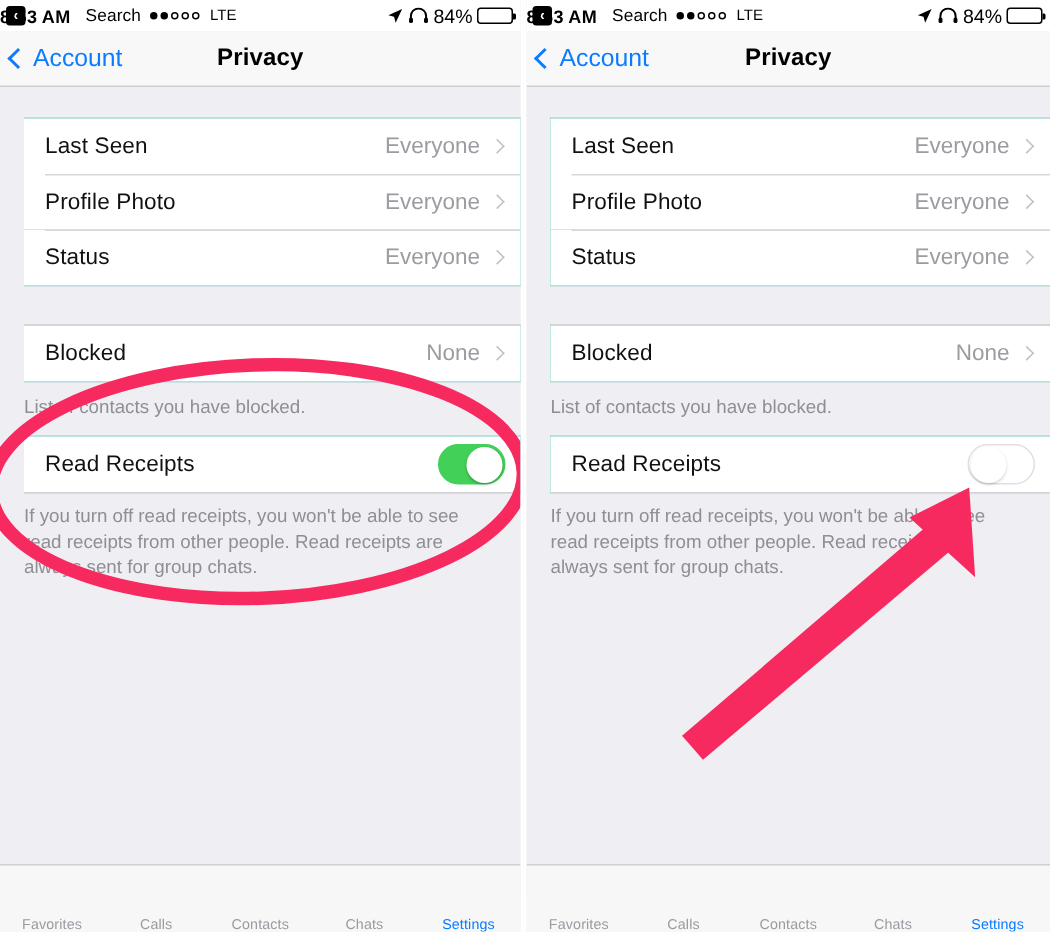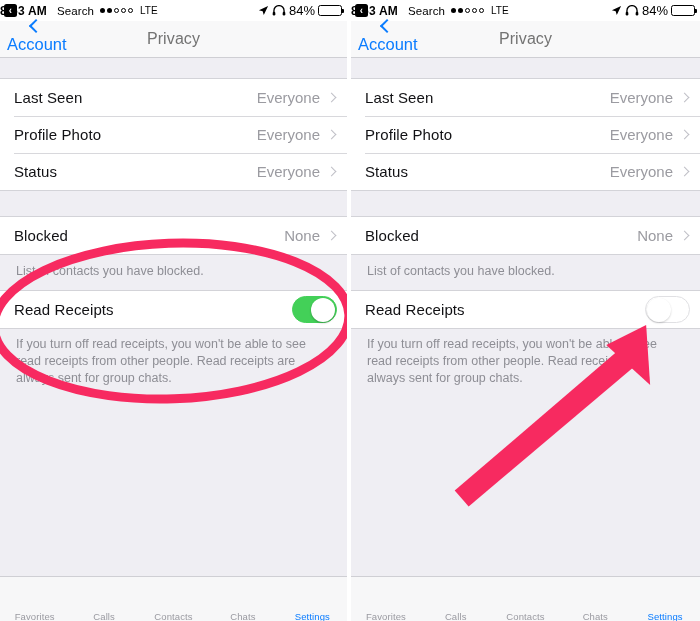--- a/index.html
+++ b/index.html
@@ -109,52 +109,51 @@
     border-bottom: 1px solid #cfcfd4;
   }
   .nav-back {
     position: absolute;
     left: 7px; top: 0; bottom: 0;
     display: flex;
     align-items: center;
     gap: 4px;
     color: #0a7cff;
     font-size: 16.5px;
-    flex-direction: column;
   }
   .chev-left {
     display: inline-block;
     width: 8px; height: 8px;
     border-left: 2.6px solid #0a7cff;
     border-bottom: 2.6px solid #0a7cff;
     transform: rotate(45deg);
     margin-right: 1px;
   }
   .nav-title {
     position: absolute;
     left: 0; right: 0; top: 0; bottom: 0;
     display: flex;
     align-items: center;
     justify-content: center;
     font-size: 16px;
-    font-weight: normal;
-    color: #737373;
+    font-weight: bold;
+    color: #000000;
     letter-spacing: .1px;
     text-align: center;
   }
 
   
   .content {
     position: relative;
     height: 539px;
     background: #efeef3;
   }
   .gap { height: 20px; background: #efeef3; }
   .gap.tall { height: 25px; }
-  .group { background: #14b8a6; border-top: 1px solid #d3d3d8; border-bottom: 1px solid #d3d3d8; }
+  .group { background: #14b8a6; border-top: 1px solid #d3d3d8; border-bottom: 1px solid #d3d3d8; margin-left: 16px; }
   .row {
     position: relative;
     height: 37px;
     display: flex;
     align-items: center;
     padding: 0 10px 0 14px;
     background: #ffffff;
   }
   .row + .row::before {
     content: "";

